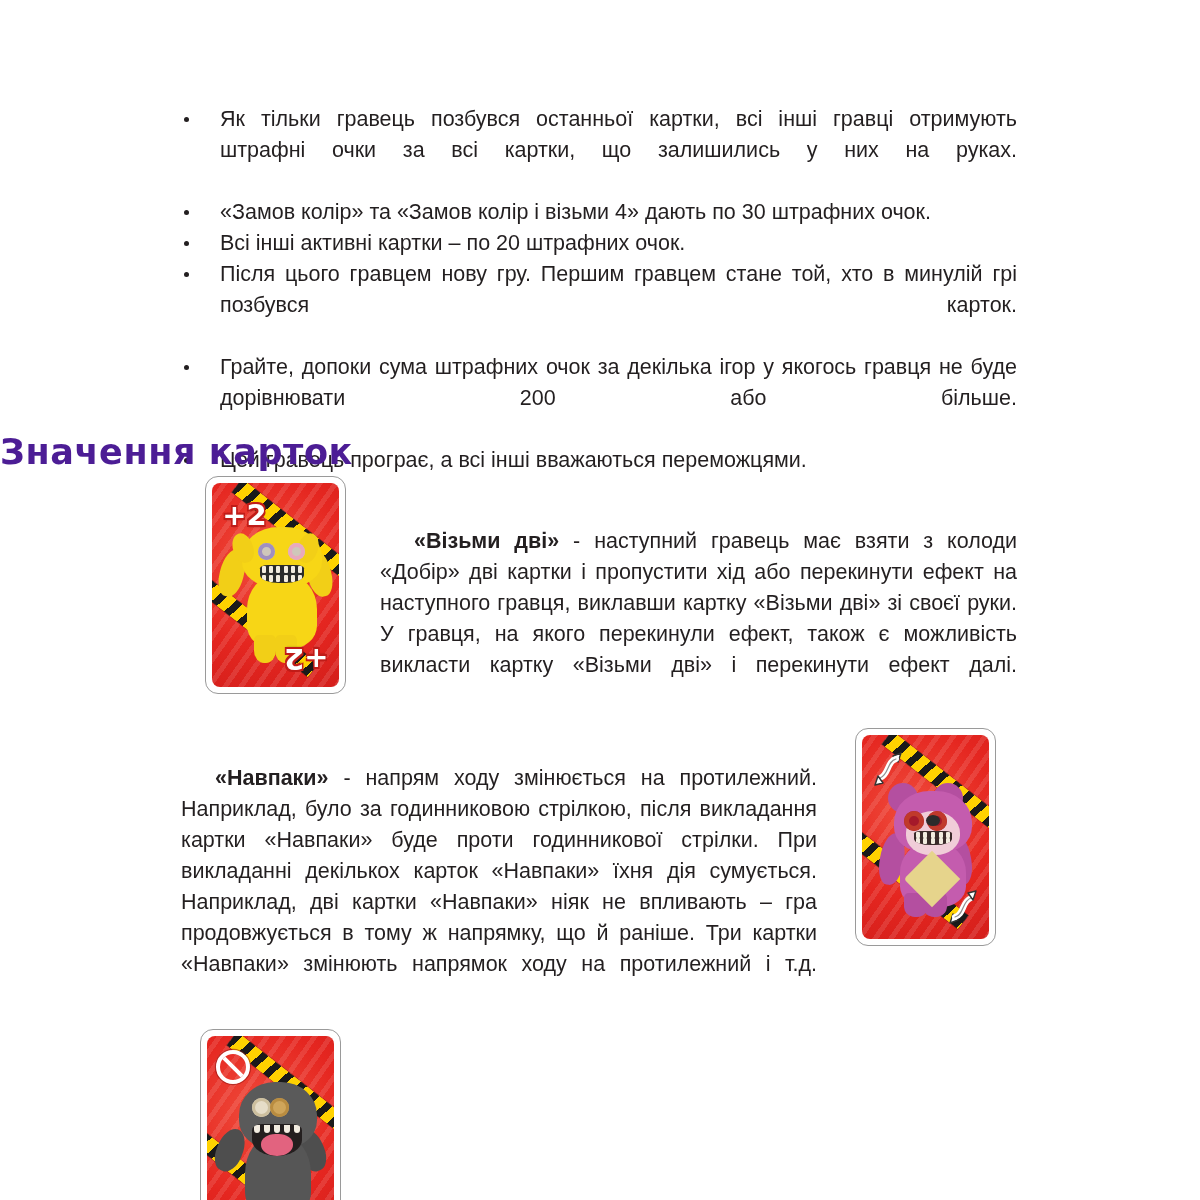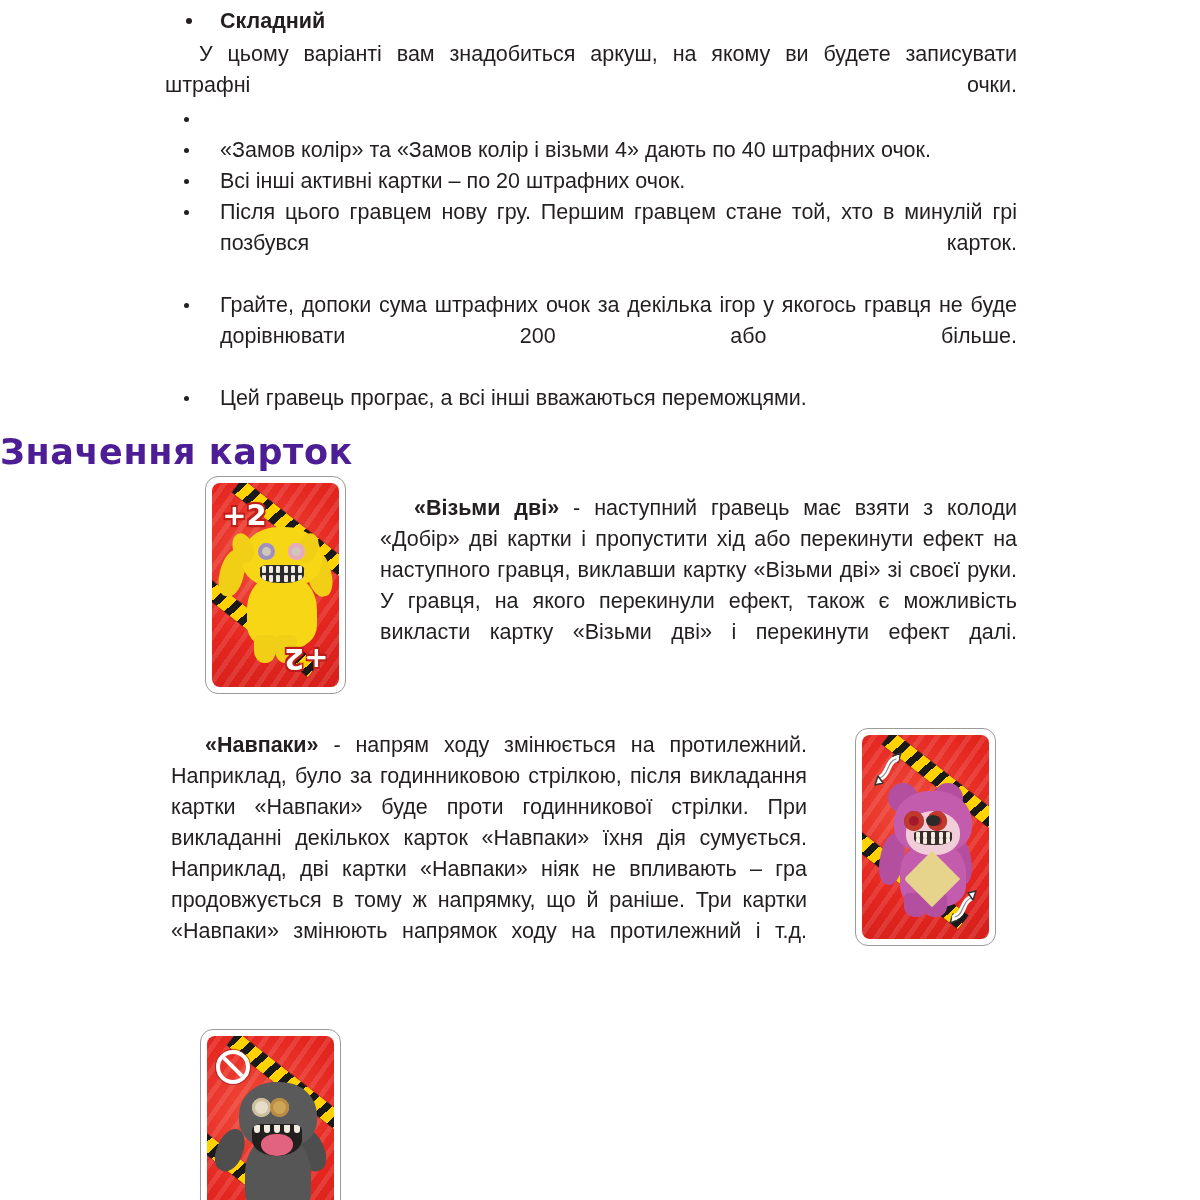--- a/index.html
+++ b/index.html
@@ -51,21 +51,21 @@
   .bullet-row.bold-item {
     font-weight: bold;
     padding-left: 55px;
   }
   .bullet-row.bold-item .dot {
     left: 21px;
     top: 12px;
     width: 6px;
     height: 6px;
   }
-  .para-indent { text-indent: 34px; }
+  .para-indent { text-indent: 34px; margin-top: 33px; }
 
   
   .j { text-align: justify; }
   .j:after { content: ""; display: inline-block; width: 100%; }
 
   
   .heading {
     position: absolute;
     left: 0;
     width: 1200px;
@@ -227,35 +227,29 @@
     border-radius: 50%;
   }
   .p-ear { position: absolute; border-radius: 50%; }
   .p-snout { position: absolute; border-radius: 50% 50% 45% 45%; }
 </style>
 </head>
 <body>
 
 <div class="page">
 
-  <div class="block" style="top:6px;">
-    <div class="bullet-row bold-item">
-      <span class="dot"></span>
-      <span>Складний</span>
-    </div>
-    <div class="para-indent j" style="margin-top:2px;">У цьому варіанті вам знадобиться аркуш, на якому ви будете записувати штрафні очки.</div>
-  </div>
 
   <div class="block" style="top:104px;">
     <div class="bullet-row j">
       <span class="dot"></span>
+      <span>Як тільки гравець позбувся останньої картки, всі інші гравці отримують штрафні очки за всі картки, що залишились у них на руках.</span>
     </div>
     <div class="bullet-row">
       <span class="dot"></span>
-      <span>«Замов колір» та «Замов колір і візьми 4» дають по 40 штрафних очок.</span>
+      <span>«Замов колір» та «Замов колір і візьми 4» дають по 30 штрафних очок.</span>
     </div>
     <div class="bullet-row">
       <span class="dot"></span>
       <span>Всі інші активні картки – по 20 штрафних очок.</span>
     </div>
     <div class="bullet-row j">
       <span class="dot"></span>
       <span>Після цього гравцем нову гру. Першим гравцем стане той, хто в минулій грі позбувся карток.</span>
     </div>
     <div class="bullet-row j">
@@ -385,21 +379,21 @@
         <svg width="34" height="40" viewBox="0 0 34 40">
           <path d="M22 7 L30 4 L27 13 Z" fill="#ffffff" stroke="#333" stroke-width="1.4" stroke-linejoin="round"></path>
           <path d="M25 10 C16 12, 18 26, 9 29" fill="none" stroke="#ffffff" stroke-width="6" stroke-linecap="round"></path>
           <path d="M25 10 C16 12, 18 26, 9 29" fill="none" stroke="#333" stroke-width="1.2" stroke-linecap="round" opacity="0.55"></path>
           <path d="M12 34 L4 36 L7 27 Z" fill="#ffffff" stroke="#333" stroke-width="1.4" stroke-linejoin="round"></path>
         </svg>
       </span>
     </div>
   </div>
 
-  <div class="block" style="left:171px; top:730px; width:636px;">
+  <div class="block" style="left:181px; top:730px; width:636px;">
     <div class="para-indent j">
       <strong>«Навпаки»</strong>
       <span>-</span>
       <span>напрям ходу змінюється на протилежний. Наприклад, було за годинниковою стрілкою, після викладання картки «Навпаки» буде проти годинникової стрілки. При викладанні декількох карток «Навпаки» їхня дія сумується. Наприклад, дві картки «Навпаки» ніяк не впливають – гра продовжується в тому ж напрямку, що й раніше. Три картки «Навпаки» змінюють напрямок ходу на протилежний і т.д.</span>
     </div>
   </div>
 
   <div class="card" style="left:200px; top:1029px; width:141px; height:218px;">
     <div class="card-inner">
       <div class="tape top-right"></div>

